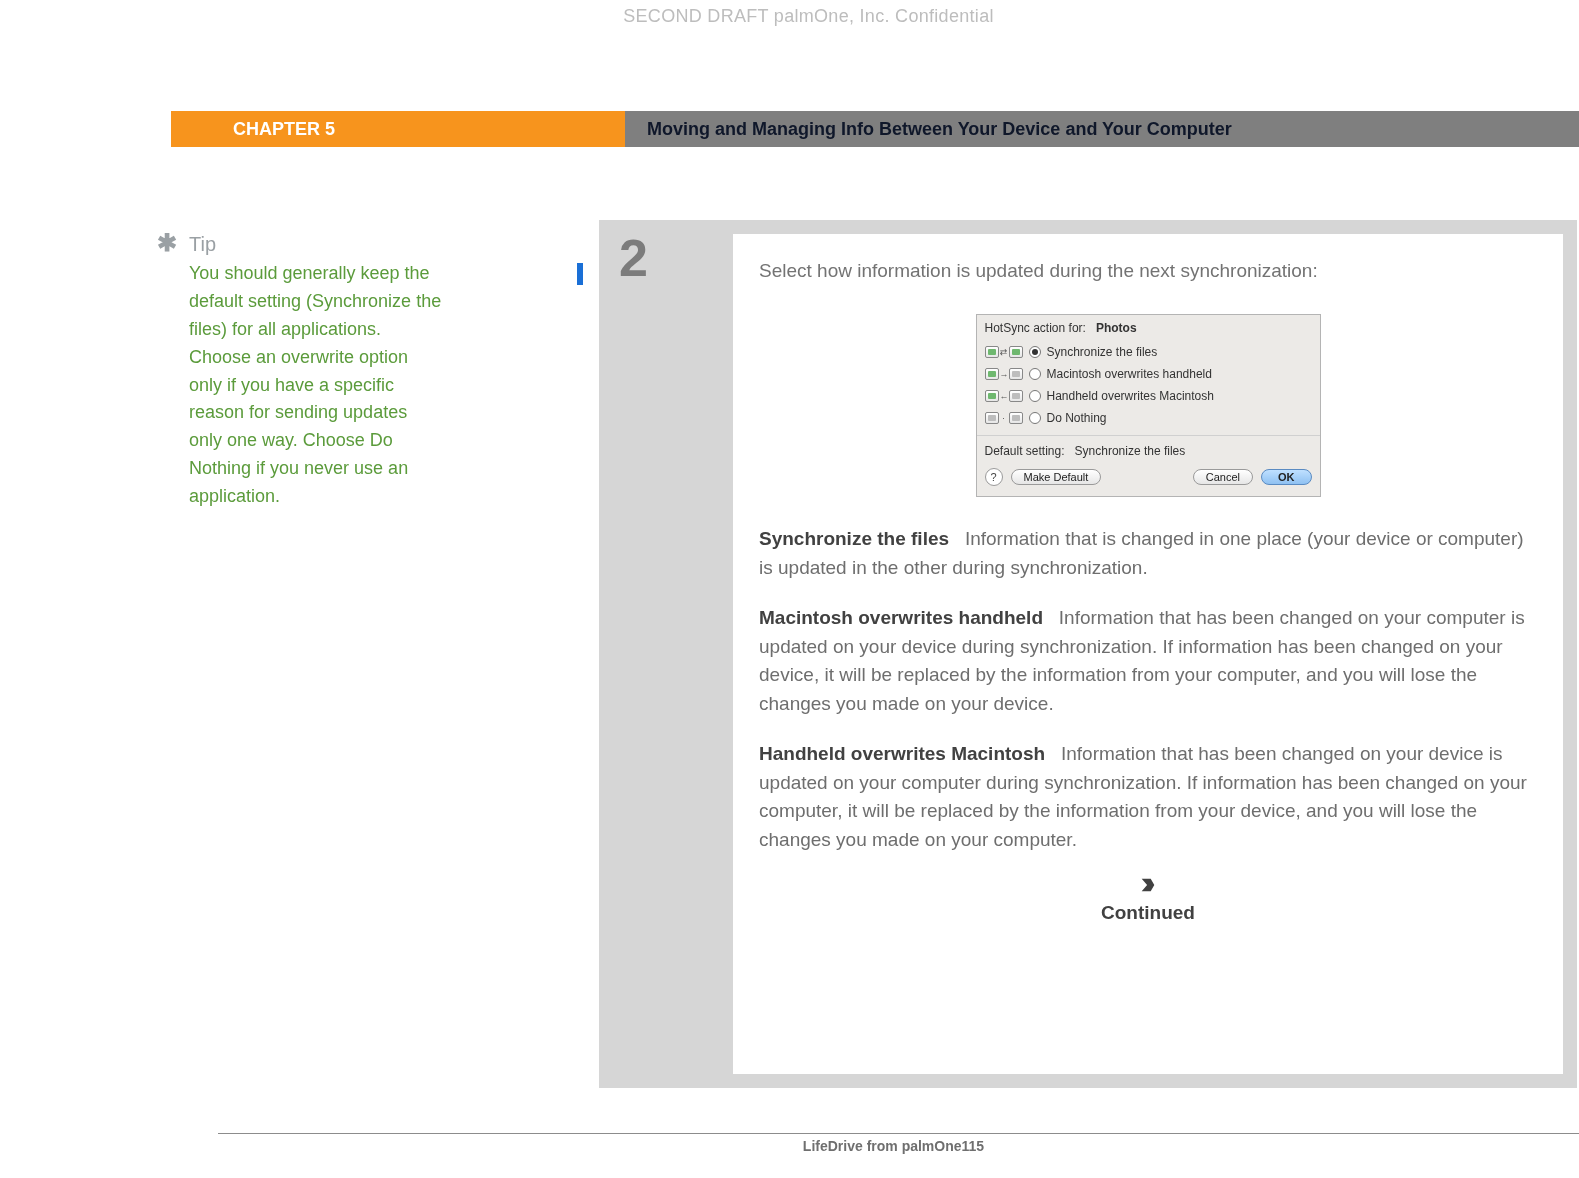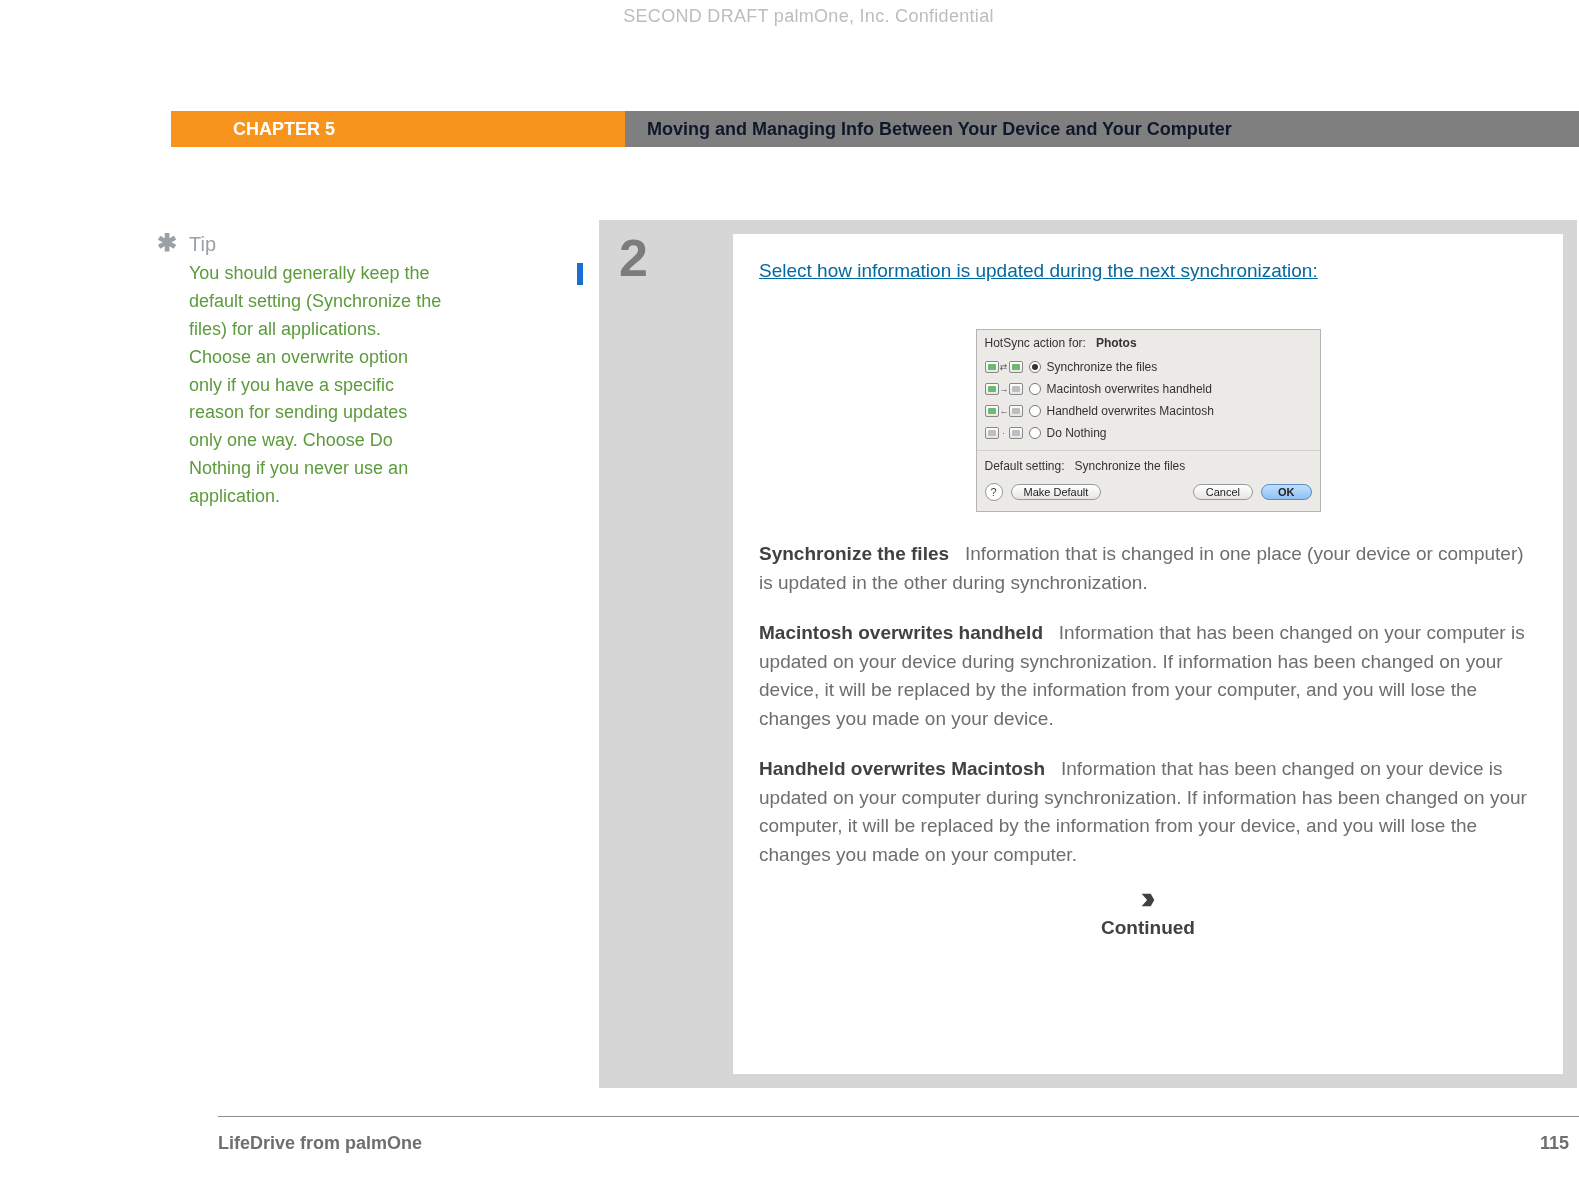--- a/index.html
+++ b/index.html
@@ -12,21 +12,21 @@
   .page { position: absolute; top: 148px; left: 155px; right: 0; bottom: 0; }
   .sidebar { position: absolute; top: 85px; left: 10px; width: 280px; }
   .tip-star { color: #9aa0a4; font-size: 24px; font-weight: bold; position: absolute; left: -8px; top: -4px; }
   .tip-label { color: #9aa0a4; font-weight: normal; font-size: 20px; margin-left: 24px; margin-bottom: 4px; }
   .tip-body { color: #5b9b3b; font-size: 18px; line-height: 1.55; margin-left: 24px; }
   .change-bar { position: absolute; top: 115px; left: 422px; width: 6px; height: 22px; background: #1a6fd6; }
   .panel { position: absolute; top: 72px; left: 444px; width: 978px; background: #d6d6d6; padding: 14px 14px 14px 0; }
   .step-col { position: absolute; left: 20px; top: 8px; width: 90px; }
   .step-num { color: #7c7c7c; font-size: 52px; font-weight: 900; }
   .content { background: #fff; margin-left: 134px; padding: 26px 26px 20px 26px; min-height: 840px; }
-  .lead { color: #0369a1; font-size: 19px; font-weight: 500; margin-bottom: 47px; text-decoration: underline; }
+  .lead { color: #737373; font-size: 19px; font-weight: 500; margin-bottom: 32px; }
   .dialog-wrap { width: 100%; display: flex; justify-content: center; margin-bottom: 28px; }
   .dialog { width: 345px; border: 1px solid #b4b4b4; background: #eceae7; font-size: 12px; color: #333; box-shadow: 0 1px 0 #cfcfcf inset; }
   .dialog-head { padding: 6px 8px 4px 8px; background: #eceae7; color: #333; }
   .dialog-head b { font-weight: bold; }
   .dialog-opts { padding: 2px 8px 6px 8px; }
   .opt { display: flex; align-items: center; gap: 6px; padding: 4px 0; }
   .ico { display: inline-flex; align-items: center; gap: 1px; }
   .mini { width: 14px; height: 12px; border: 1px solid #888; border-radius: 2px; background: linear-gradient(#fff,#e6e6e6); position: relative; }
   .mini.green::after { content: ""; position: absolute; inset: 2px; background: #6fb86f; border-radius: 1px; }
   .mini.grey::after { content: ""; position: absolute; inset: 2px; background: #bdbdbd; border-radius: 1px; }
@@ -37,21 +37,21 @@
   .dialog-btns { display: flex; align-items: center; gap: 8px; padding: 6px 8px 10px 8px; }
   .help-btn { width: 18px; height: 18px; border: 1px solid #9a9a9a; border-radius: 50%; background: #fff; display:inline-flex; align-items:center; justify-content:center; font-size:11px; color:#444; }
   .pill { border: 1px solid #9a9a9a; border-radius: 10px; background: linear-gradient(#fff,#e6e6e6); padding: 1px 12px; font-size: 11px; color:#222; }
   .pill.ok { background: linear-gradient(#bfe0ff,#8fc1f2); border-color:#5a8bc2; font-weight:bold; padding: 1px 16px; }
   .flex-spacer { flex:1; }
   .defs { color: #6e6e6e; font-size: 19px; line-height: 1.5; }
   .defs p { margin-bottom: 22px; }
   .defs strong { color: #414141; font-weight: bold; }
   .continued { display:flex; align-items:center; gap:8px; color:#414141; font-weight:bold; font-size:19px; margin-top: 4px; flex-direction: column; }
   .continued svg { width: 18px; height: 18px; }
-  .footer { position: absolute; left: 218px; right: 0; bottom: 24px; border-top: 1px solid #8c8c8c; padding-top: 16px; display:flex; justify-content:space-between; color:#6f6f6f; font-weight:bold; font-size:18px; padding-right: 10px; }
+  .footer { position: absolute; left: 218px; right: 0; bottom: 24px; border-top: 1px solid #8c8c8c; padding-top: 4px; display:flex; justify-content:center; color:#6f6f6f; font-weight:bold; font-size:14px; padding-right: 10px; }
 </style>
 </head>
 <body>
 
 <div class="watermark">SECOND DRAFT palmOne, Inc.  Confidential</div>
 
 <div class="topbar">
   <div class="left-spacer"></div>
   <div class="chapter">CHAPTER 5</div>
   <div class="title">Moving and Managing Info Between Your Device and Your Computer</div>

